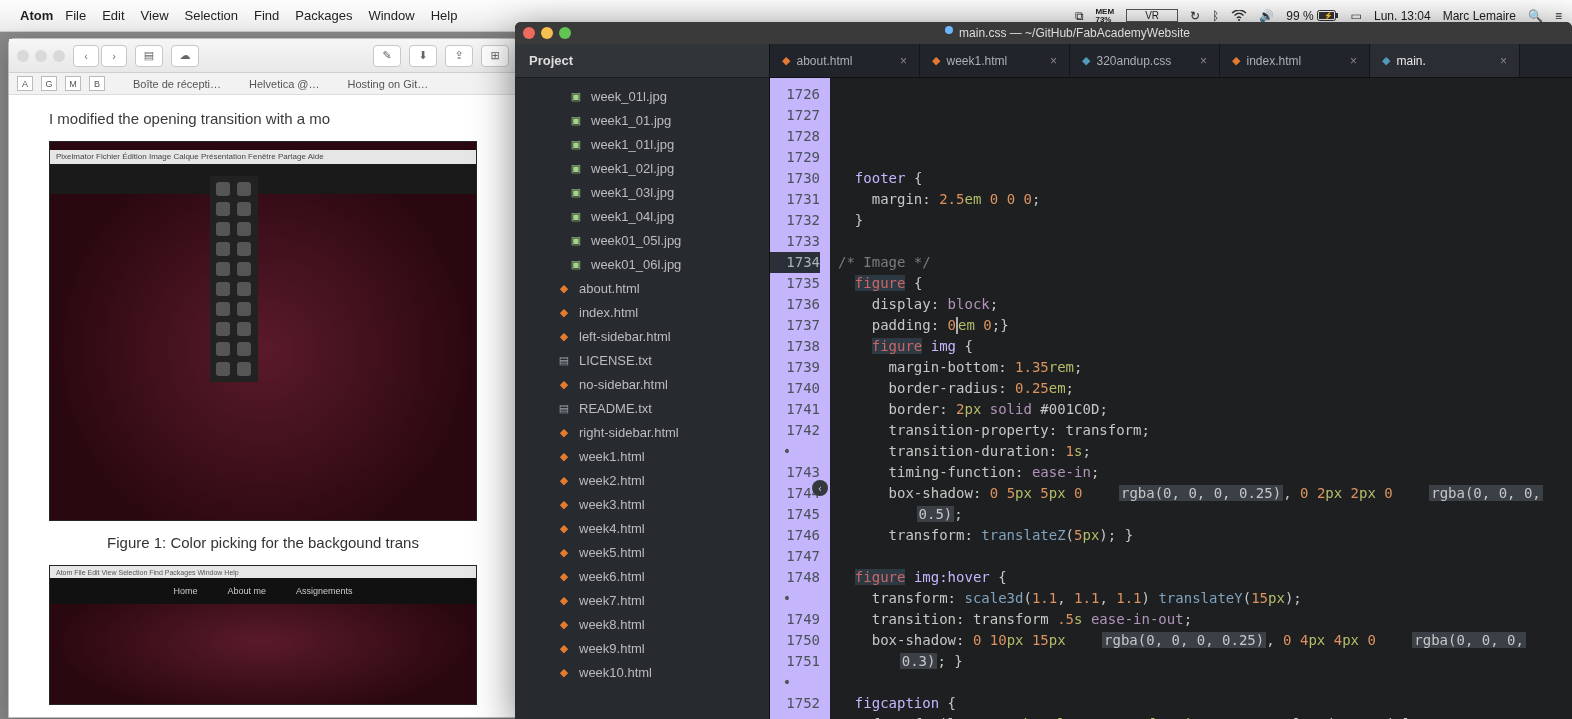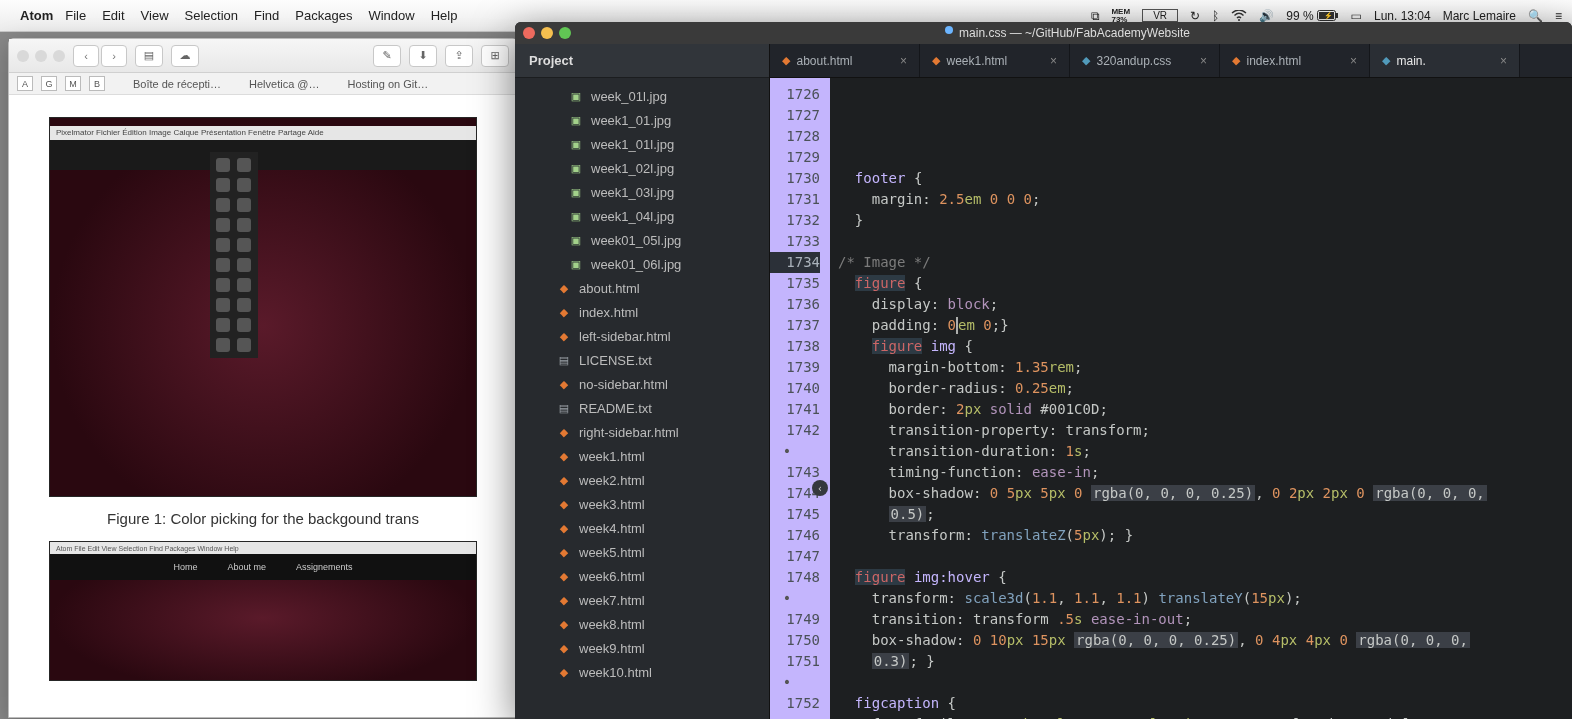--- a/index.html
+++ b/index.html
@@ -190,39 +190,39 @@
 .c-prop{ color:#c5c8c6;}
 .c-punc{ color:#c5c8c6;}
 .c-num{ color:#de935f;}
 .c-unit{ color:#b5bd68;}
 .c-kw{ color:#b294bb;}
 .c-val{ color:#c5c8c6;}
 .c-color{ color:#c5c8c6;}
 .c-func{ color:#81a2be;}
 .c-sel{ color:#c4b5fd;}
 .c-string{ color:#b5bd68;}
-.c-rgba{ background:#3b3f46; padding:0 2px;}
+.c-rgba{ background:#3b3f46; padding:0 2px;margin-left:28px;}
 .fold-arrow{ position:absolute; left:-18px; background:#35383d;border-radius:50%; width:16px;height:16px; color:#ccc; font-size:10px; display:flex;align-items:center;justify-content:center; top:402px;}
 </style>
 </head>
 <body>
 
 <div class="menubar">
   <span class="apple"></span>
   <span class="app-name">Atom</span>
   <span id="menu-items"><span class="menu-item">File</span><span class="menu-item">Edit</span><span class="menu-item">View</span><span class="menu-item">Selection</span><span class="menu-item">Find</span><span class="menu-item">Packages</span><span class="menu-item">Window</span><span class="menu-item">Help</span></span>
   <span class="spacer"></span>
   <span class="right-item">⧉</span>
   <span class="right-item">
     <span class="mem-stack">
         <span>MEM</span>
         <span>73%</span>
       </span>
   </span>
-  <span class="right-item" style="border:1px solid #555;padding:0 10px;font-size:10px;">VR</span>
+  <span class="right-item" style="border:1px solid #555;padding:0 18px;font-size:10px;">VR</span>
   <span class="right-item">↻</span>
   <span class="right-item">ᛒ</span>
   <span class="right-item">
     <svg width="16" height="12" viewBox="0 0 16 12">
         <path d="M8 10 L8 10 M1 3 Q8 -3 15 3 M3.5 5.5 Q8 1 12.5 5.5 M6 8 Q8 6 10 8" stroke="#333" stroke-width="1.4" fill="none"></path>
         <circle cx="8" cy="10" r="1" fill="#333"></circle>
       </svg>
   </span>
   <span class="right-item">🔊</span>
   <span class="right-item">
@@ -271,20 +271,21 @@
         <div class="favbox">M</div>
         <div class="favbox">B</div>
       </span>
     <span id="safari-tabs" style="display:flex;gap:28px;margin-left:10px;">
         <span>Boîte de récepti…</span>
         <span>Helvetica @…</span>
         <span>Hosting on Git…</span>
       </span>
   </div>
   <div class="safari-content">
+    <div>I modified the opening transition with a mo</div>
     <div class="figure-block">
       <div class="mac-top">Pixelmator  Fichier  Édition  Image  Calque  Présentation  Fenêtre  Partage  Aide</div>
       <div class="dark-toolbar"></div>
       <div class="tools-palette">
         <div class="tool-dot"></div>
           <div class="tool-dot"></div>
           <div class="tool-dot"></div>
           <div class="tool-dot"></div>
         <div class="tool-dot"></div>
           <div class="tool-dot"></div>

